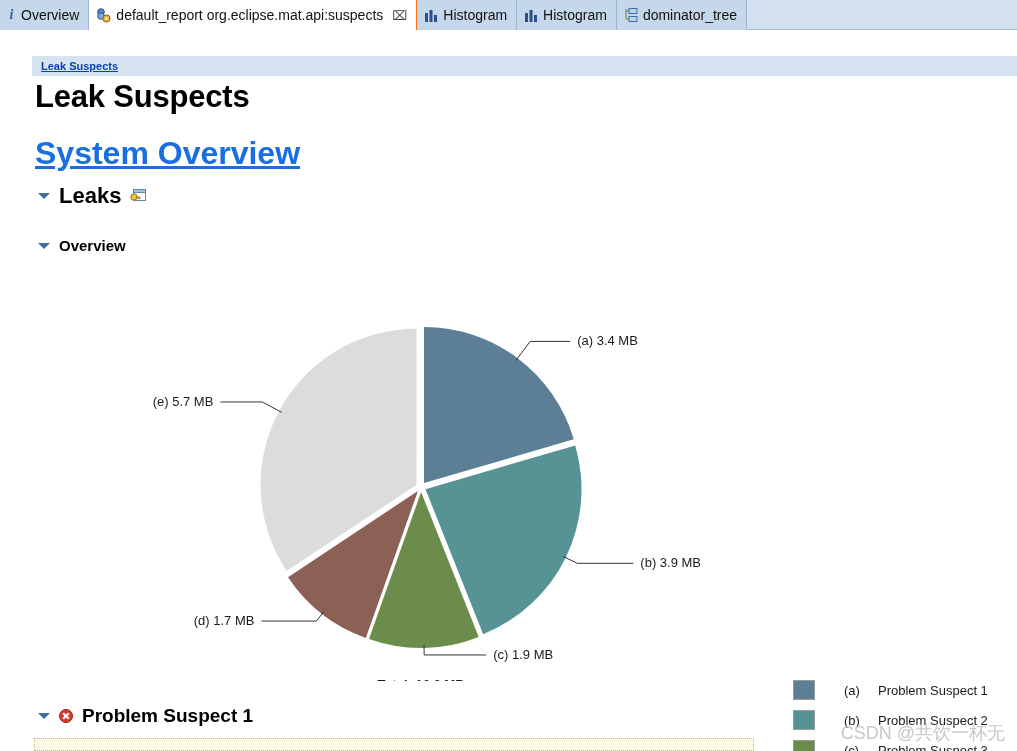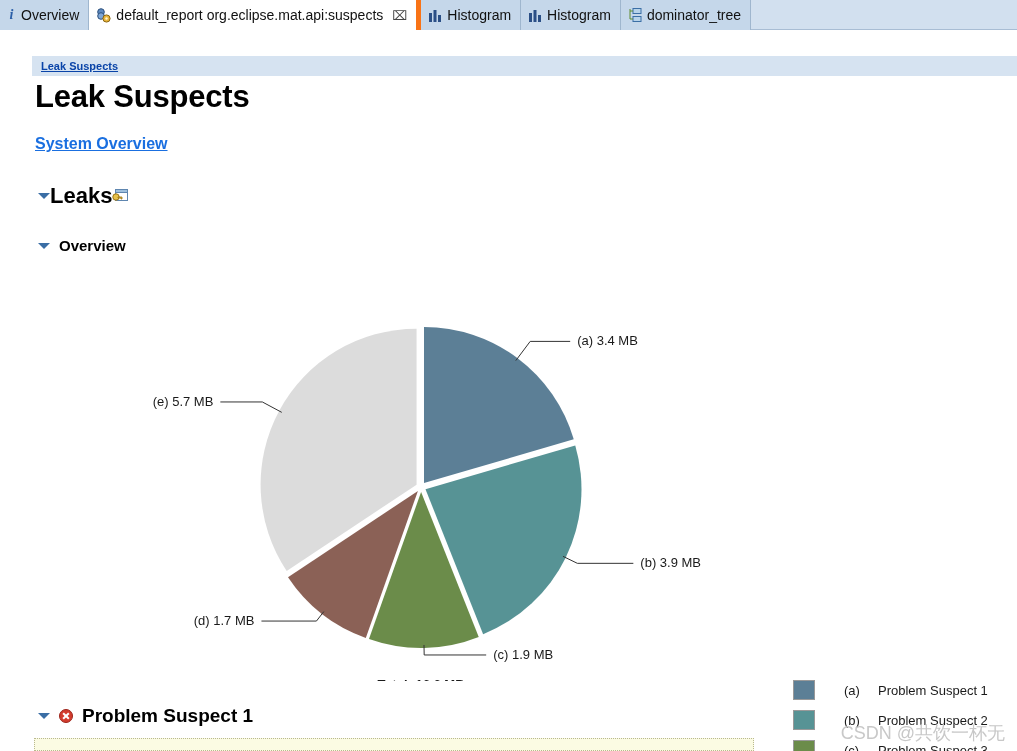--- a/index.html
+++ b/index.html
@@ -36,21 +36,21 @@
     color: #111111;
     background: #c5d7ea;
     border-right: 1px solid #9fb6ce;
     box-sizing: border-box;
     height: 30px;
     white-space: nowrap;
     cursor: default;
   }
   .tab.active {
     background: #ffffff;
-    border-right: 5px solid #f97316;
+    border-right: 1px solid #f97316;
   }
   .tab .tlabel { line-height: 1; }
   .tab-filler {
     flex: 1;
     background: #d2e0ef;
   }
   .close-x {
     font-size: 13px;
     color: #444;
     margin-left: 4px;
@@ -109,31 +109,32 @@
     position: absolute;
     left: 11px; top: 48px;
     font-size: 31px;
     font-weight: bold;
     color: #000000;
     letter-spacing: -0.2px;
   }
   .sysoverview {
     position: absolute;
     left: 11px; top: 104px;
-    font-size: 16px;
+    font-size: 32px;
     font-weight: bold;
     color: #1a6fe0;
     text-decoration: underline;
     cursor: pointer;
   }
   .section-leaks {
     position: absolute;
     left: 14px; top: 152px;
     display: flex;
     align-items: center;
+    gap: 9px;
   }
   .twisty {
     width: 0; height: 0;
     border-left: 6px solid transparent;
     border-right: 6px solid transparent;
     border-top: 6px solid #3a6ea5;
     cursor: pointer;
   }
   .leaks-text {
     font-size: 22px;

